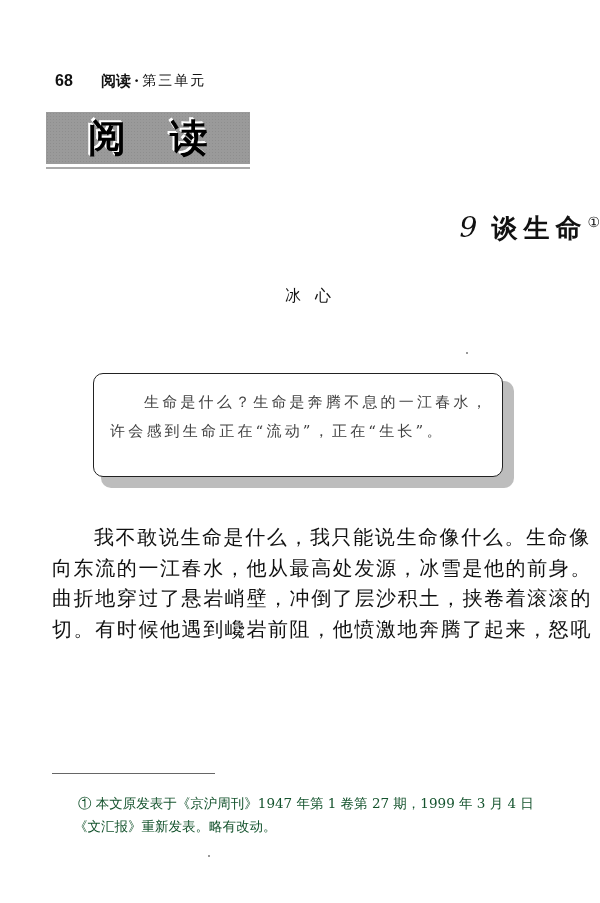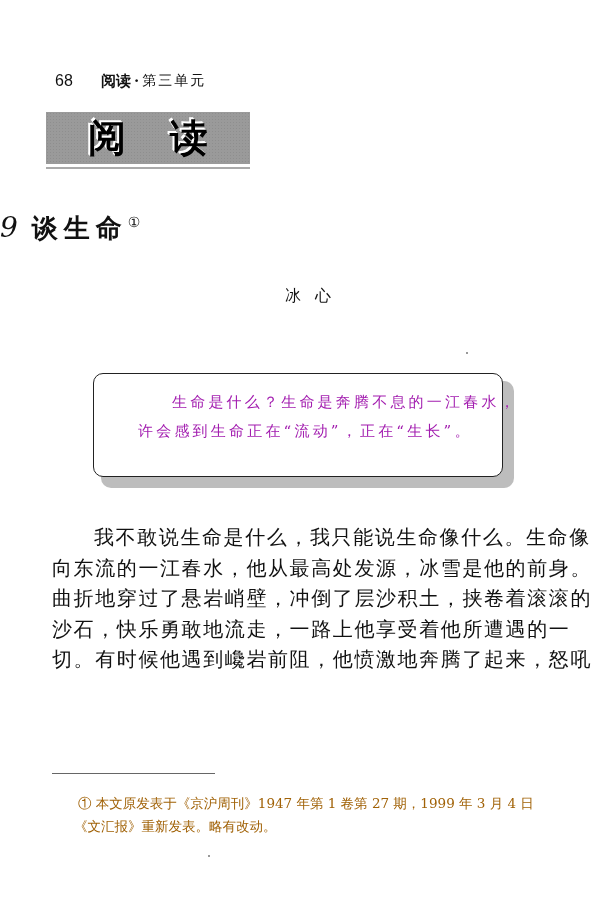--- a/index.html
+++ b/index.html
@@ -4,41 +4,41 @@
   <style>
     html, body { margin: 0; padding: 0; background: #ffffff; }
     body {
       width: 600px; height: 903px; position: relative; overflow: hidden;
       font-family: "DejaVu Serif", "Liberation Serif", serif; color: #111;
     }
     .running-head {
       position: absolute; left: 55px; top: 70px; height: 22px;
       display: flex; align-items: center; font-size: 15px;
     }
-    .page-num { font-family: "Liberation Sans", "DejaVu Sans", sans-serif; font-weight: normal; font-size: 16px; width: 46px; }
+    .page-num { font-family: "Liberation Sans", "DejaVu Sans", sans-serif; font-weight: bold; font-size: 16px; width: 46px; }
     .head-section { font-family: "DejaVu Sans", sans-serif; font-weight: bold; font-size: 15px; }
     .head-dot { font-weight: bold; margin: 0 3px; }
     .head-unit { font-family: "DejaVu Serif", serif; font-size: 14px; letter-spacing: 2px; }
 
     .banner {
       position: absolute; left: 46px; top: 112px; width: 204px; height: 52px;
       background: #9a9a9a;
       background-image: radial-gradient(rgba(0,0,0,0.08) 1px, transparent 1px);
       background-size: 3px 3px;
       display: flex; align-items: center; justify-content: center; gap: 44px;
     }
     .banner-char {
       font-family: "DejaVu Sans", sans-serif; font-weight: bold; font-size: 38px; color: #000;
       text-shadow: -2px -2px 0 #fff, -1px -1px 0 #fff;
       line-height: 1;
     }
     .banner-rule { position: absolute; left: 46px; top: 167px; width: 204px; height: 2px; background: #aaa; }
 
     .title {
-      position: absolute; left: 0; width: 600px; top: 205px; text-align: left;
+      position: absolute; left: 0; width: 600px; top: 205px; text-align: right;
       font-size: 26px; line-height: 34px;
     }
     .title-num { font-family: "DejaVu Serif", serif; font-style: italic; font-size: 28px; margin-right: 14px; }
     .title-text { font-family: "DejaVu Sans", sans-serif; font-weight: bold; letter-spacing: 6px; }
     .title-mark { font-size: 14px; vertical-align: super; font-family: "DejaVu Serif", serif; }
 
     .author {
       position: absolute; left: 12px; width: 576px; top: 286px; text-align: center;
       font-size: 16px; letter-spacing: 14px; padding-left: 30px; box-sizing: border-box;
     }
@@ -49,34 +49,34 @@
       position: absolute; left: 101px; top: 381px; width: 413px; height: 107px;
       background: #bdbdbd; border-radius: 10px;
     }
     .intro-box {
       position: absolute; left: 93px; top: 373px; width: 410px; height: 104px;
       background: #fff; border: 1.5px solid #222; border-radius: 10px;
       box-sizing: border-box; padding: 14px 14px 0 16px;
     }
     .intro-line {
       font-size: 15px; line-height: 29px; letter-spacing: 3.2px; white-space: nowrap;
-      font-family: "DejaVu Serif", serif; color: #a21caf; margin-left: 28px;
+      font-family: "DejaVu Serif", serif; color: #404040;
     }
     .intro-line.indent { padding-left: 34px; }
 
     .body-text { position: absolute; left: 52px; top: 522px; width: 500px; }
     .body-line {
       font-size: 20px; line-height: 30.5px; letter-spacing: 1.6px; white-space: nowrap;
       font-family: "DejaVu Serif", serif; color: #111; text-align: center;
     }
     .body-line.indent { padding-left: 42px; }
 
     .footnote-rule { position: absolute; left: 52px; top: 773px; width: 163px; height: 1px; background: #666; }
     .footnote { position: absolute; left: 78px; top: 792px; width: 480px; }
-    .footnote-line { font-size: 13.5px; line-height: 23px; white-space: nowrap; color: #a16207; font-family: "DejaVu Serif", serif; }
+    .footnote-line { font-size: 13.5px; line-height: 23px; white-space: nowrap; color: #14532d; font-family: "DejaVu Serif", serif; }
     .footnote-line.cont { margin-left: -4px; }
   </style>
 </head>
 <body>
 
 <div class="running-head">
   <span class="page-num">68</span>
   <span class="head-section">阅读</span>
   <span class="head-dot">·</span>
   <span class="head-unit">第三单元</span>
@@ -99,21 +99,20 @@
 <div class="intro-shadow"></div>
 <div class="intro-box">
   <div class="intro-line indent">生命是什么？生命是奔腾不息的一江春水，</div>
   <div class="intro-line">许会感到生命正在“流动”，正在“生长”。</div>
 </div>
 
 <div class="body-text">
   <div class="body-line indent">我不敢说生命是什么，我只能说生命像什么。生命像</div>
   <div class="body-line">向东流的一江春水，他从最高处发源，冰雪是他的前身。</div>
   <div class="body-line">曲折地穿过了悬岩峭壁，冲倒了层沙积土，挟卷着滚滚的</div>
-  <div class="body-line">沙石，快乐勇敢地流走，一路上他享受着他所遭遇的一</div>
   <div class="body-line">切。有时候他遇到巉岩前阻，他愤激地奔腾了起来，怒吼</div>
 </div>
 
 <div class="footnote-rule"></div>
 <div class="footnote">
   <div class="footnote-line">① 本文原发表于《京沪周刊》1947 年第 1 卷第 27 期，1999 年 3 月 4 日</div>
   <div class="footnote-line cont">《文汇报》重新发表。略有改动。</div>
 </div>
 
 <div class="speck" style="left:208px; top:855px;"></div>

